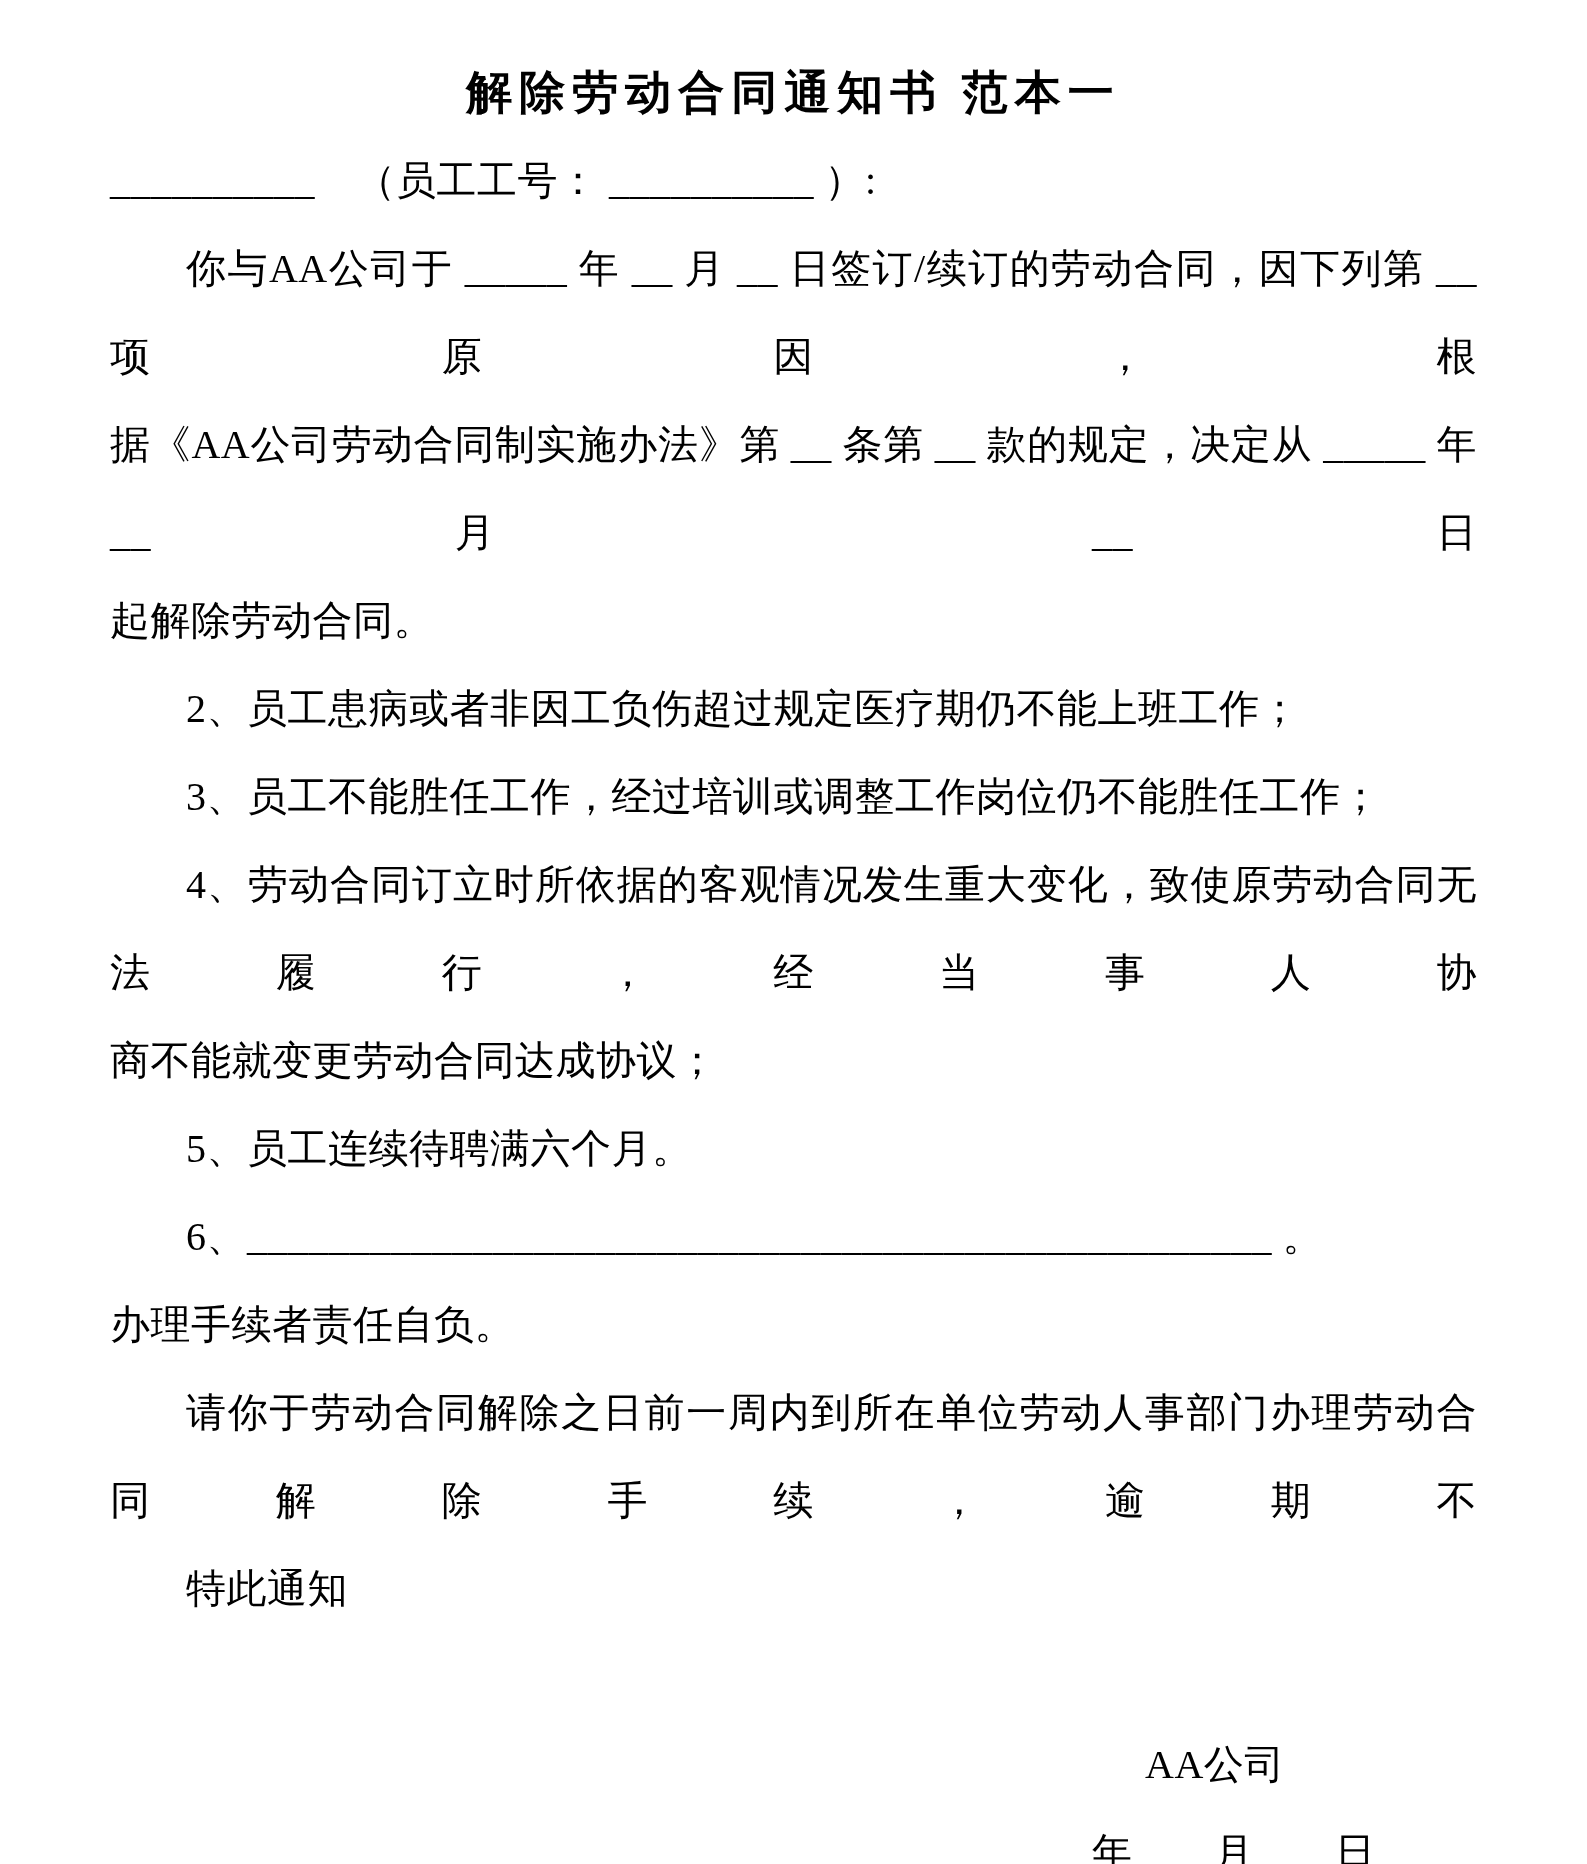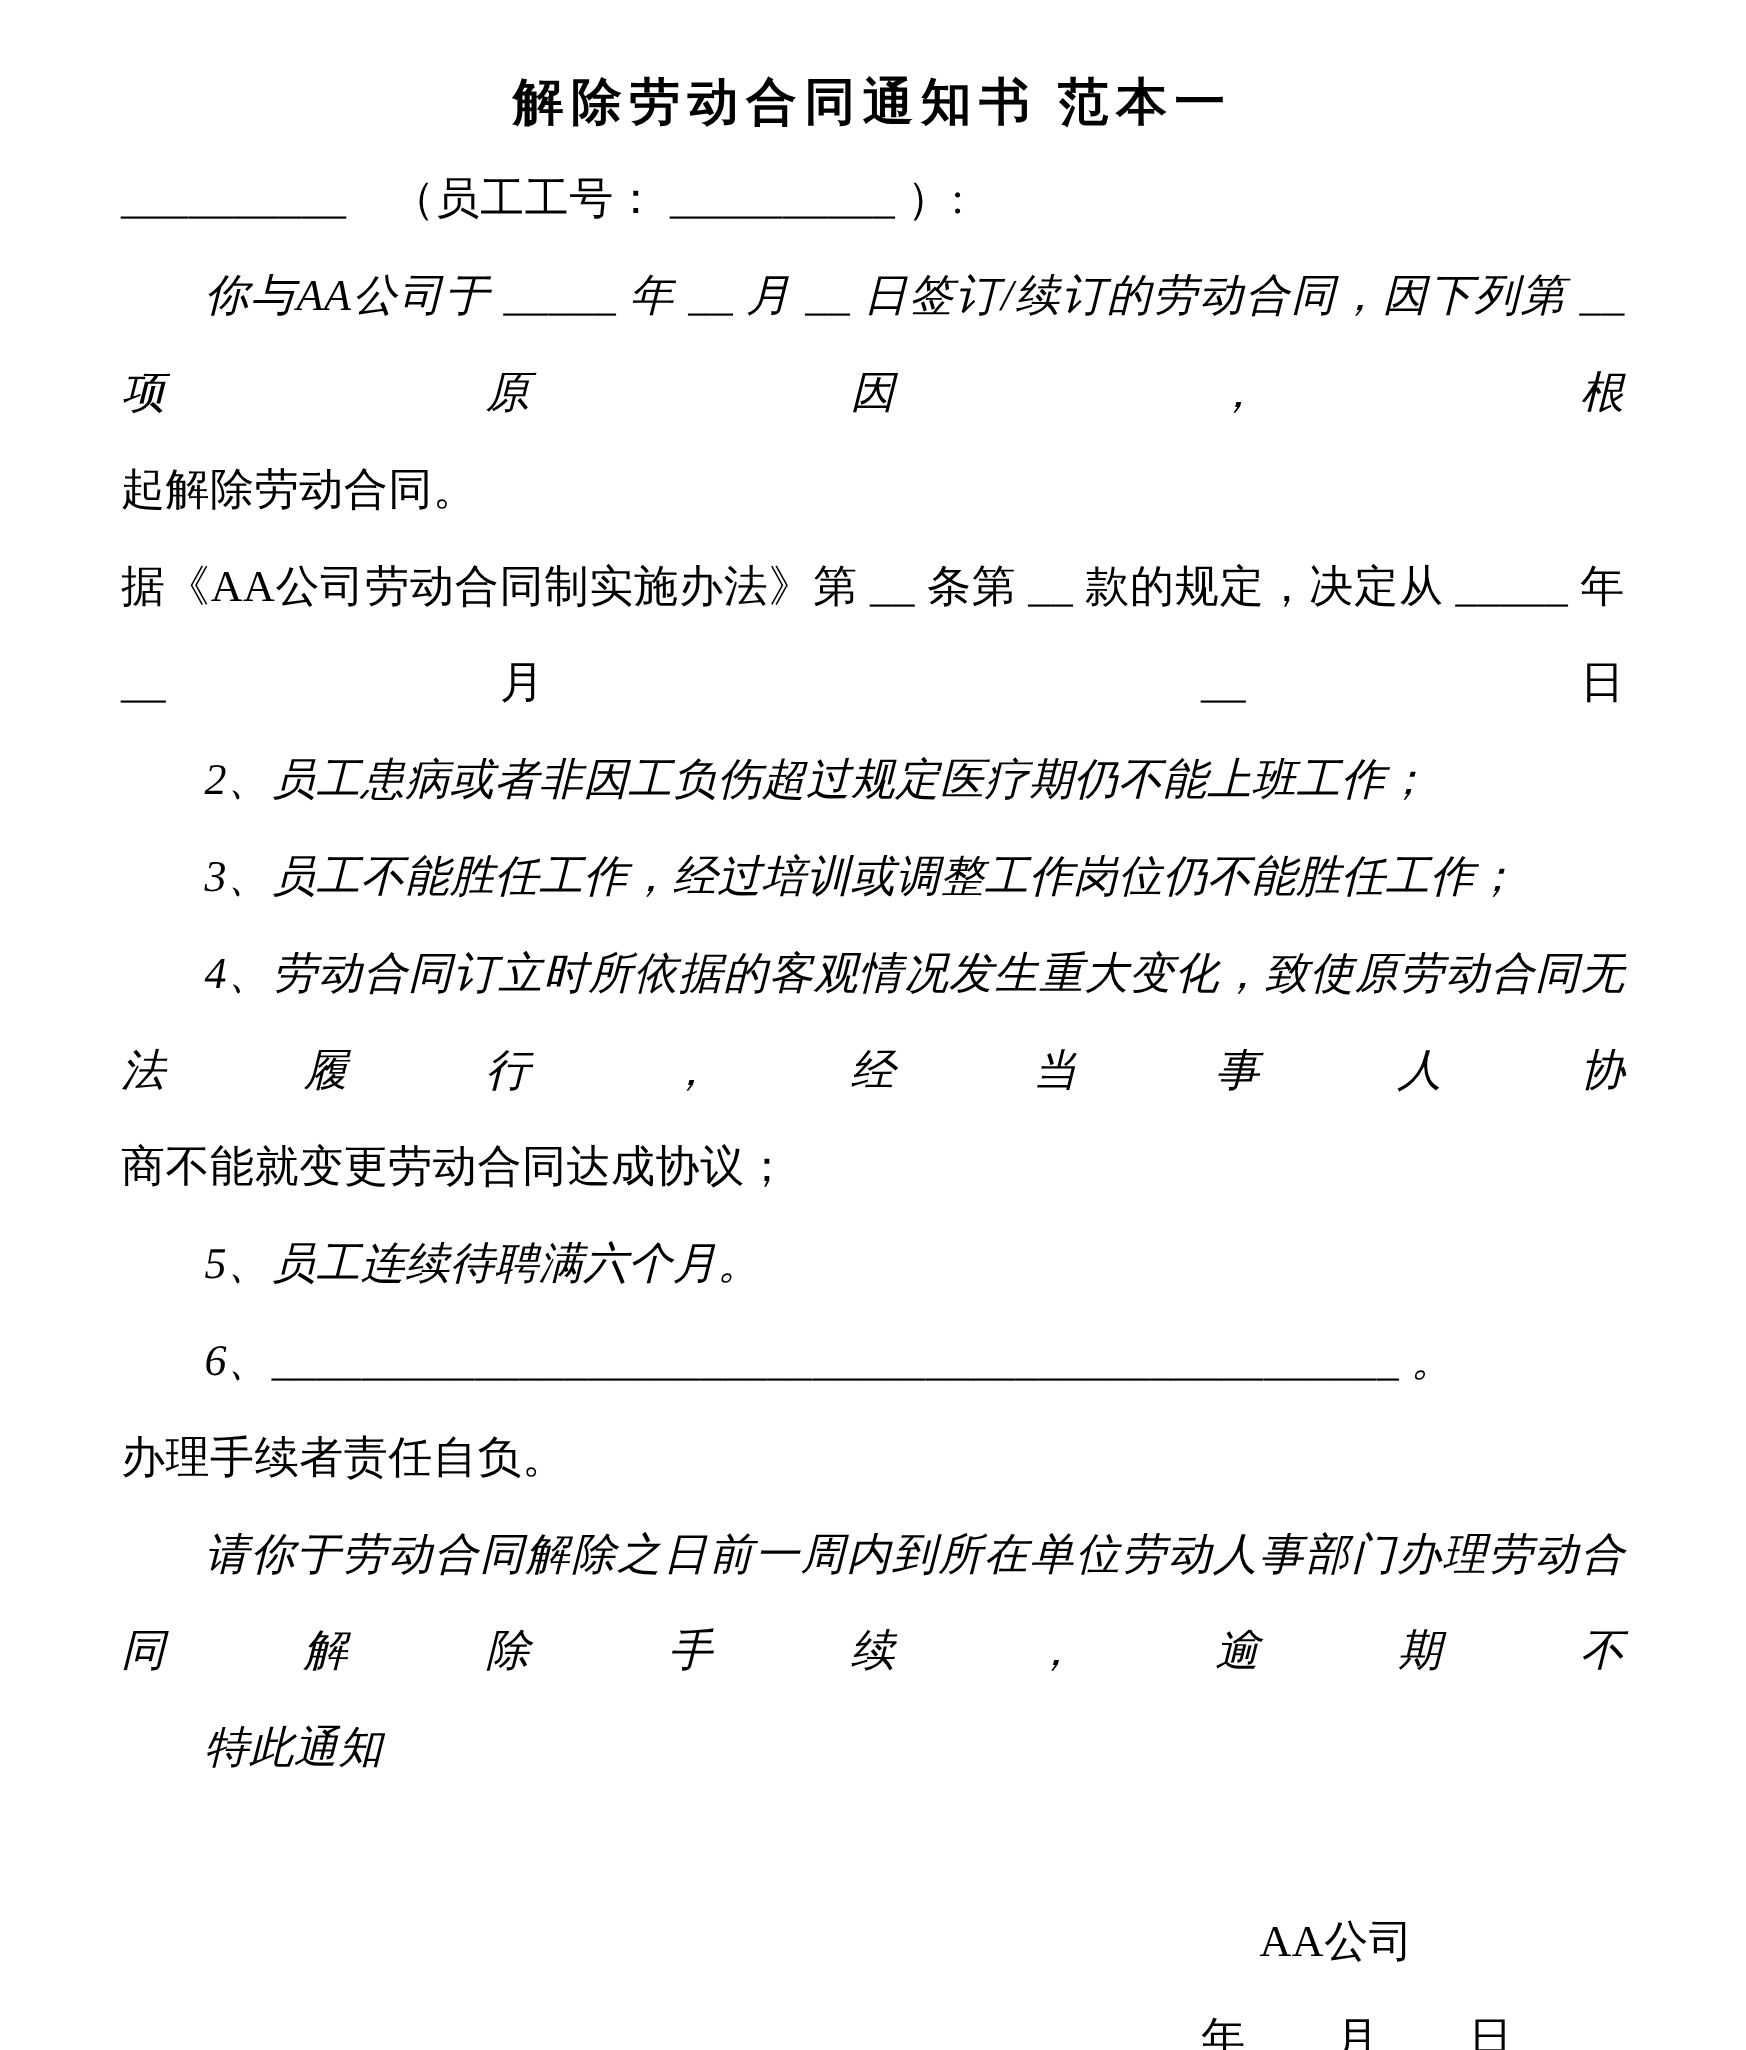--- a/index.html
+++ b/index.html
@@ -29,21 +29,20 @@
   }
   .line {
     font-size: 40px;
     line-height: 88px;
     min-height: 88px;
     letter-spacing: 0.5px;
     white-space: normal;
   }
   .line.indent {
     text-indent: 76px;
-    font-style: italic;
   }
   .line.fill {
     text-align: justify;
     text-align-last: justify;
   }
   .line.role-signature-company {
     padding-left: 1035px;
     white-space: nowrap;
   }
   .line.role-signature-date {
@@ -55,22 +54,22 @@
   }
 </style>
 </head>
 <body>
 
 <div class="page">
   <div class="doc-title">解除劳动合同通知书 范本一</div>
   <div id="lines">
       <div class="line role-salutation">__________　（员工工号： __________ ）:</div>
       <div class="line role-body indent fill">你与AA公司于 _____ 年 __ 月 __ 日签订/续订的劳动合同，因下列第 __ 项原因，根</div>
+      <div class="line role-body fill">据《AA公司劳动合同制实施办法》第 __ 条第 __ 款的规定，决定从 _____ 年 __ 月 __ 日</div>
       <div class="line role-body">起解除劳动合同。</div>
-      <div class="line role-body fill">据《AA公司劳动合同制实施办法》第 __ 条第 __ 款的规定，决定从 _____ 年 __ 月 __ 日</div>
       <div class="line role-list-item indent">2、员工患病或者非因工负伤超过规定医疗期仍不能上班工作；</div>
       <div class="line role-list-item indent">3、员工不能胜任工作，经过培训或调整工作岗位仍不能胜任工作；</div>
       <div class="line role-list-item indent fill">4、劳动合同订立时所依据的客观情况发生重大变化，致使原劳动合同无法履行，经当事人协</div>
       <div class="line role-list-item">商不能就变更劳动合同达成协议；</div>
       <div class="line role-list-item indent">5、员工连续待聘满六个月。</div>
       <div class="line role-list-item indent">6、__________________________________________________ 。</div>
       <div class="line role-body">办理手续者责任自负。</div>
       <div class="line role-body indent fill">请你于劳动合同解除之日前一周内到所在单位劳动人事部门办理劳动合同解除手续，逾期不</div>
       <div class="line role-body indent">特此通知</div>
       <div class="line role-spacer"></div>

